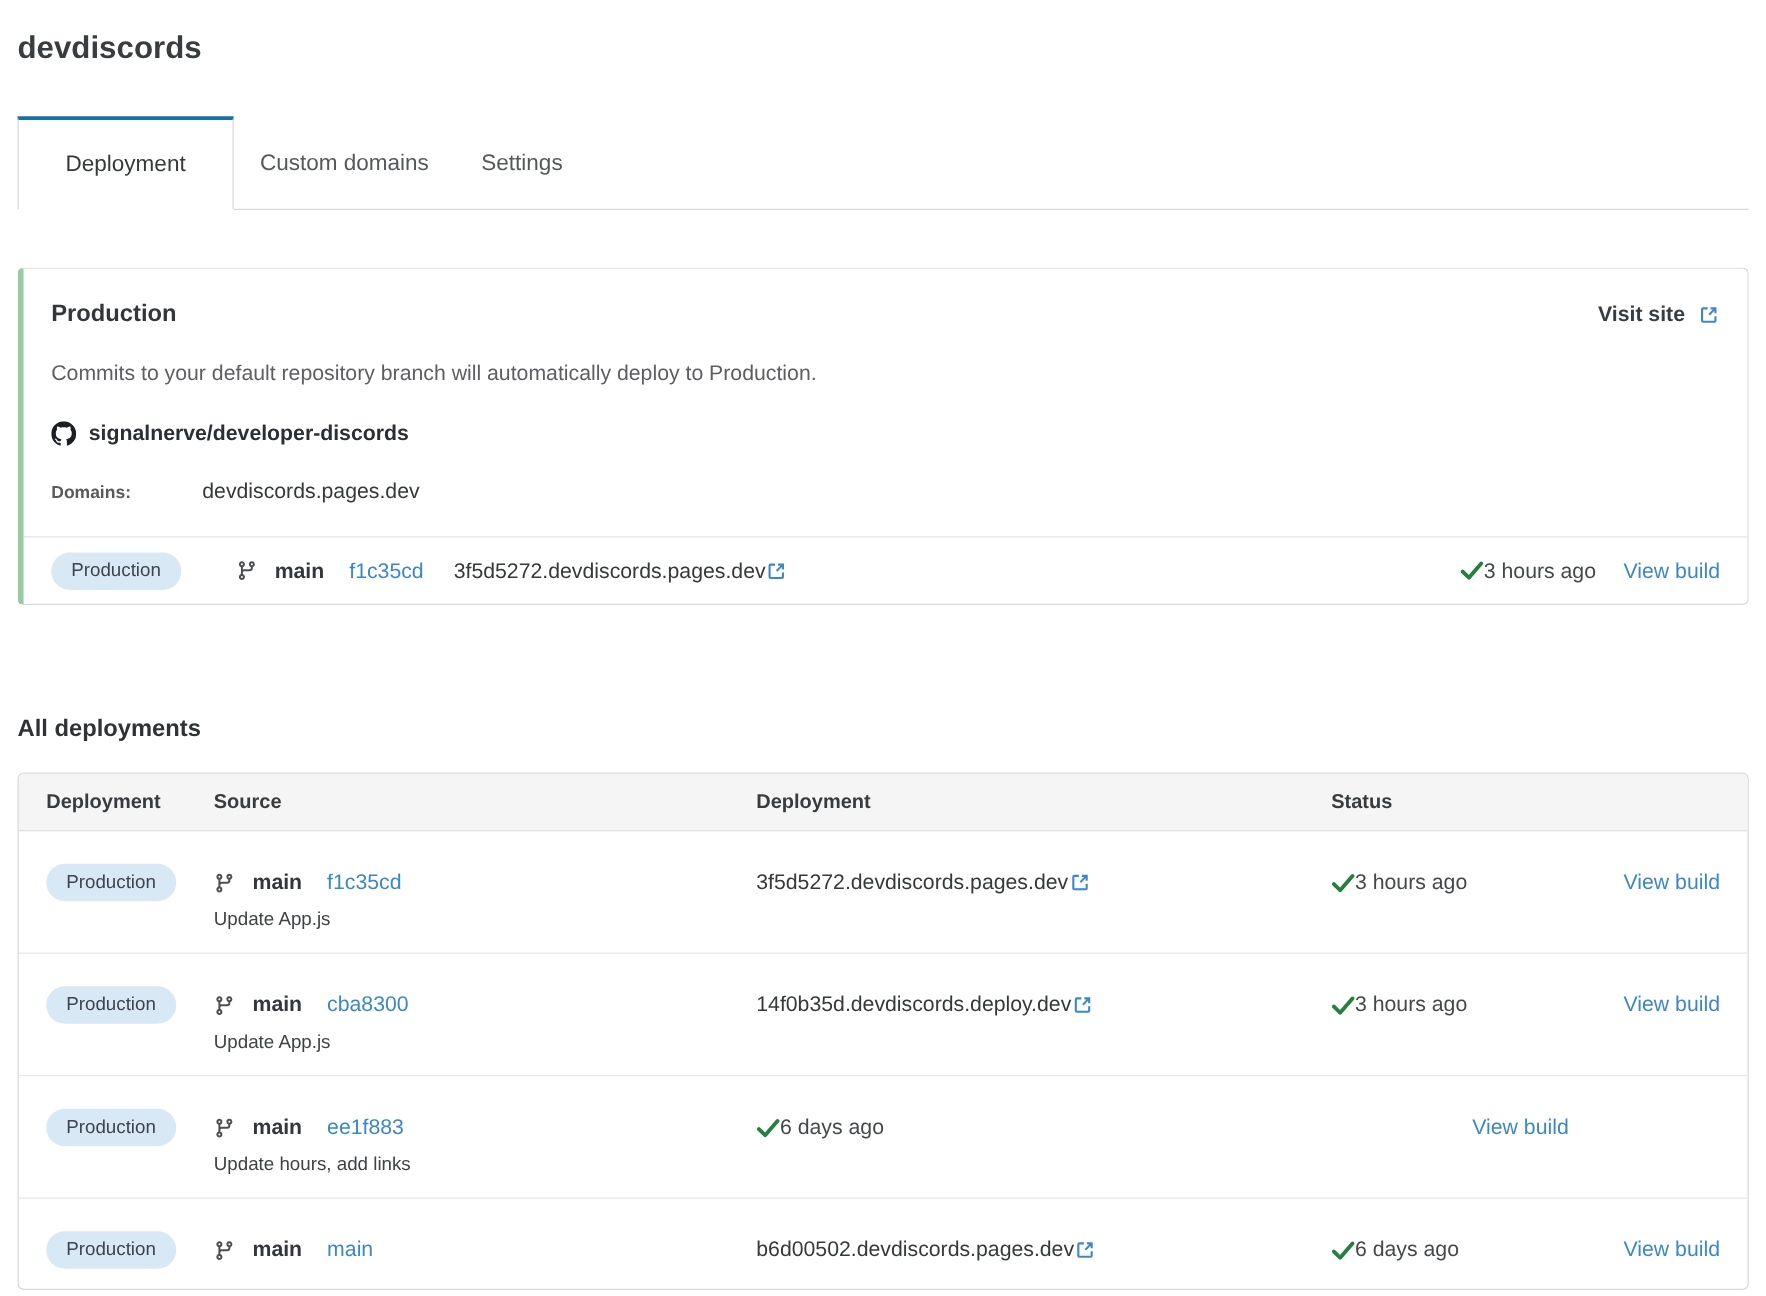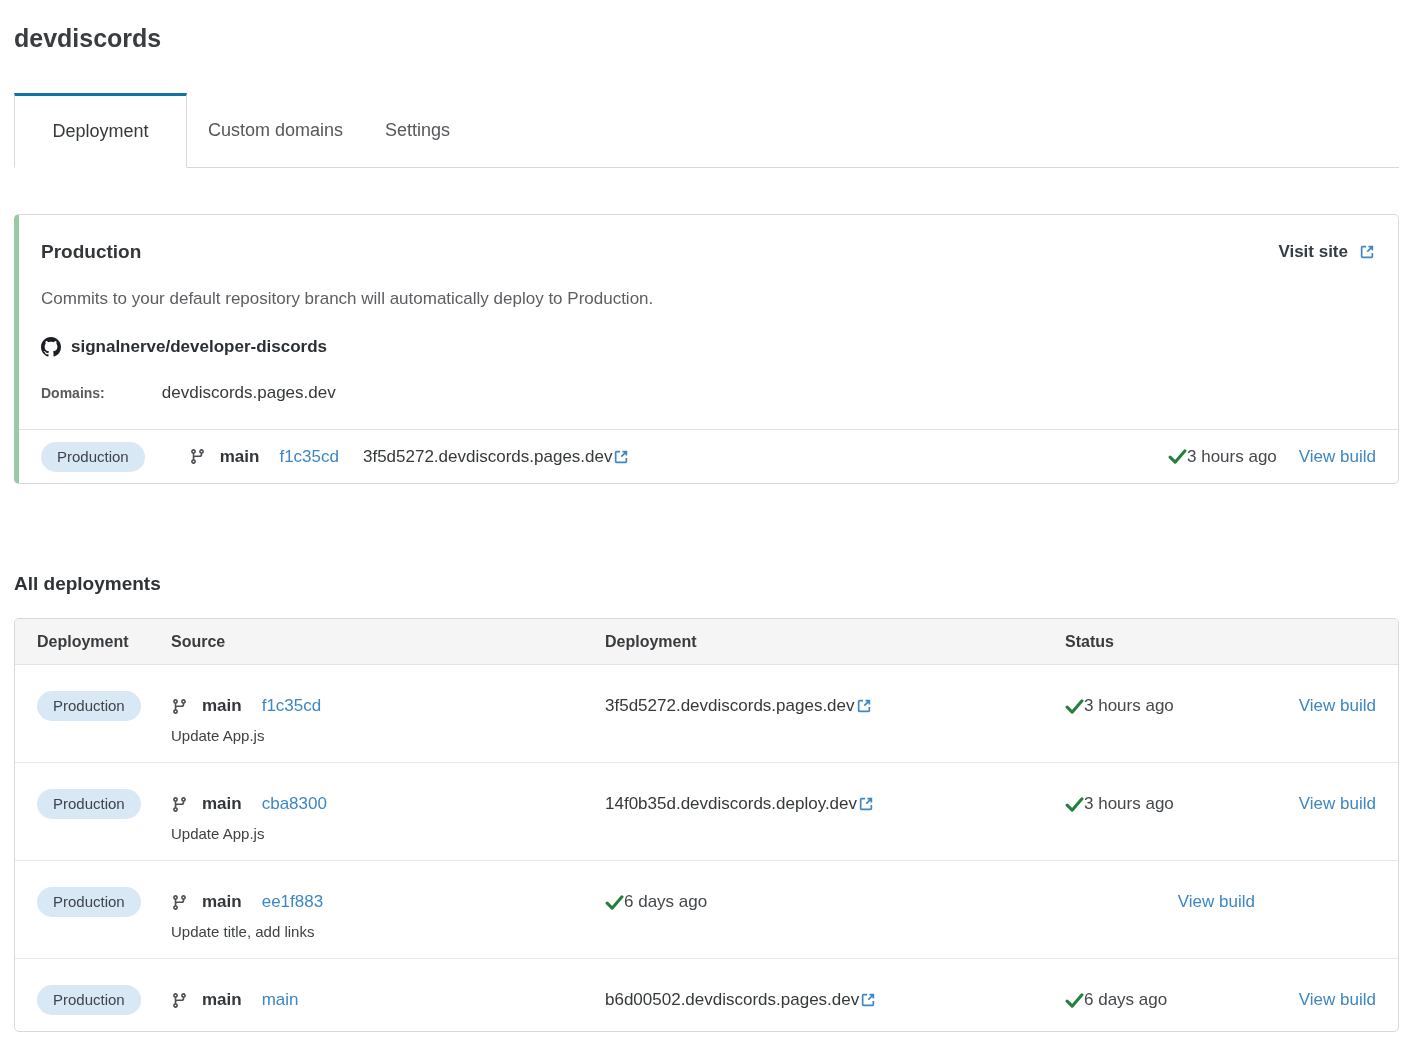--- a/index.html
+++ b/index.html
@@ -321,21 +321,21 @@
       <div>
         <div class="firstline branch-group">
           <span class="icon">
             <svg width="17" height="17" viewBox="0 0 16 16" fill="#4d4f52">
                 <use href="#ic-branch"></use>
               </svg>
           </span>
           <span class="branch-name">main</span>
           <a class="link commit-link">ee1f883</a>
         </div>
-        <div class="src-msg">Update title, add links</div>
+        <div class="src-msg">Update hours, add links</div>
       </div>
       <div class="firstline status-group">
         <span class="icon">
           <svg width="19" height="19" viewBox="0 0 16 16">
               <use href="#ic-check"></use>
             </svg>
         </span>
         <span class="status-time">6 days ago</span>
       </div>
       <div class="firstline cell-view">

